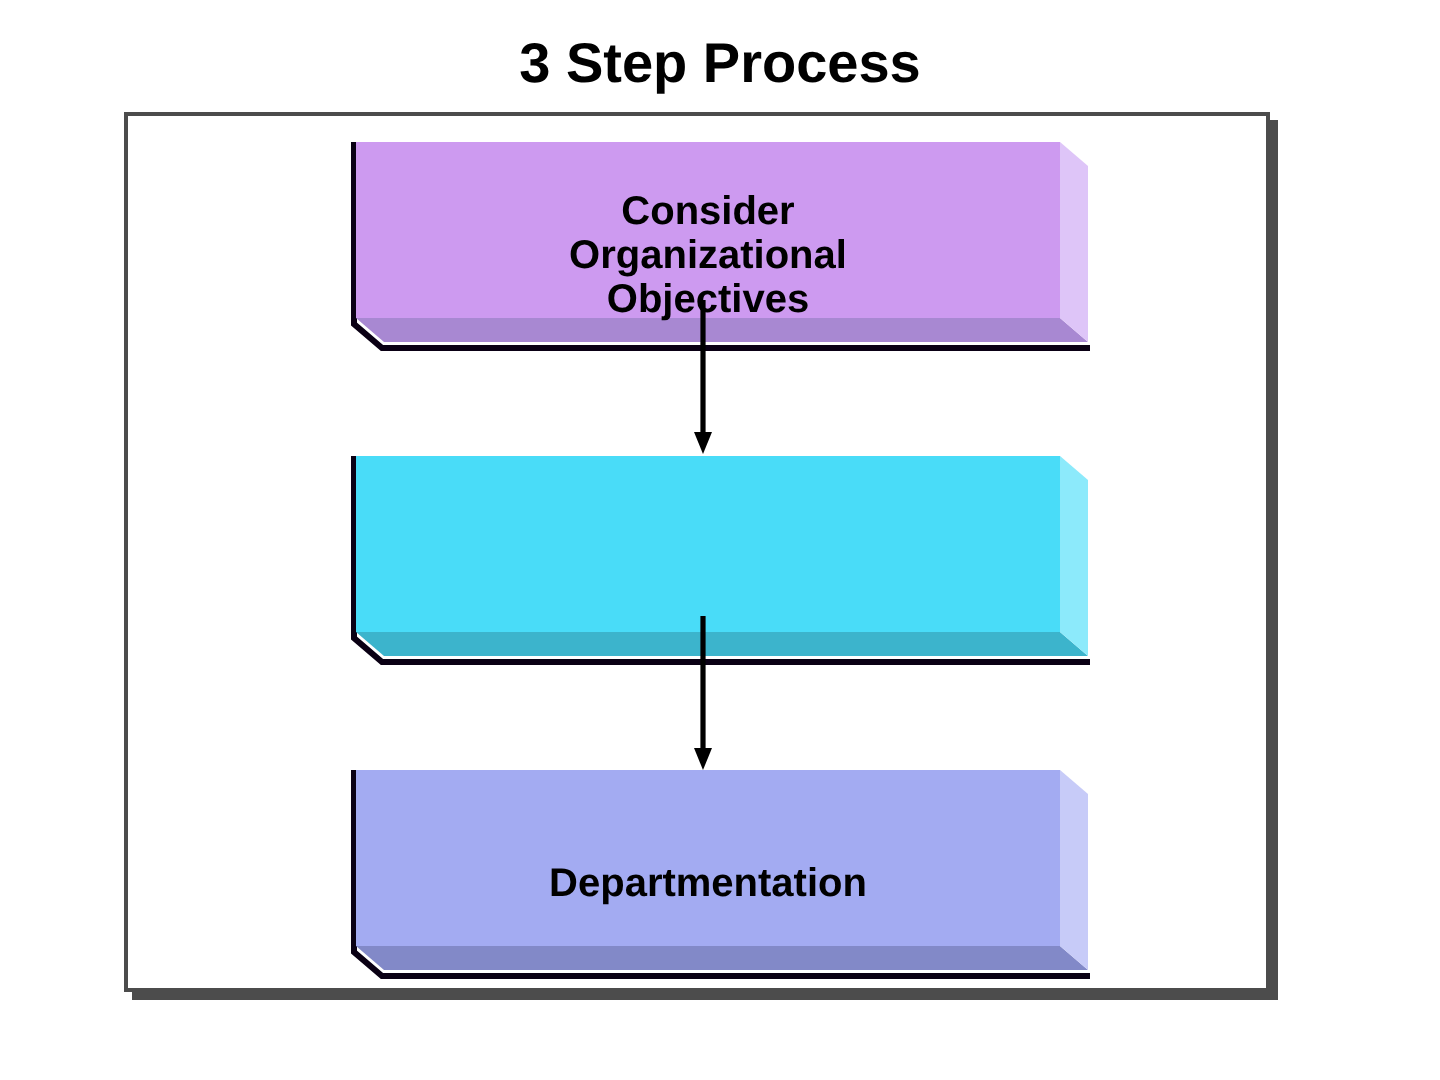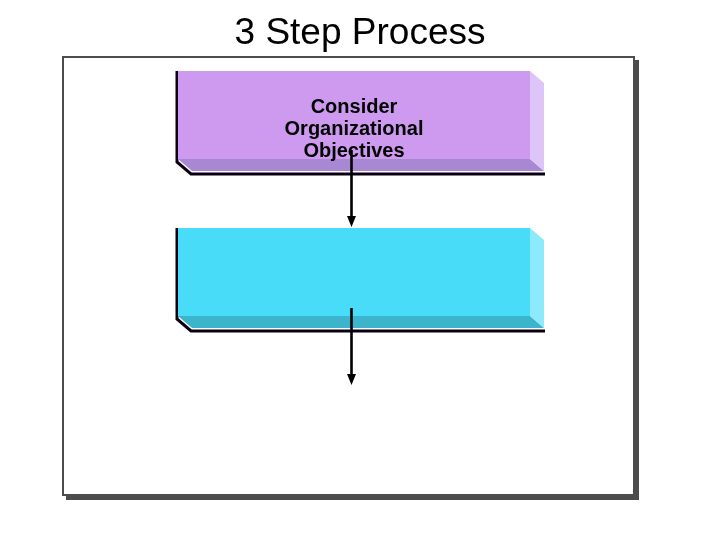--- a/index.html
+++ b/index.html
@@ -14,23 +14,23 @@
     background: #ffffff;
     overflow: hidden;
     font-family: "Liberation Sans", sans-serif;
   }
   .slide-title {
     position: absolute;
     top: 15px;
     left: 0;
     width: 720px;
     text-align: center;
-    font-size: 37px;
+    font-size: 28px;
     line-height: 33px;
-    font-weight: normal;
+    font-weight: bold;
     color: #000000;
     letter-spacing: 0px;
   }
   .slide-frame {
     position: absolute;
     left: 62px;
     top: 56px;
     width: 569px;
     height: 436px;
     border: 2px solid #4c4c4c;
@@ -116,14 +116,23 @@
     </svg>
   </div>
 
   <div class="connector connector-2">
     <svg width="17" height="78" viewBox="0 0 17 78">
       <line x1="8.5" y1="0" x2="8.5" y2="69" stroke-width="2.6" stroke="#000000"></line>
       <polygon points="4,66 13,66 8.5,77" fill="#000000"></polygon>
     </svg>
   </div>
 
+  <div class="step step-3">
+    <svg width="380" height="112" viewBox="0 0 380 112">
+      <path d="M 7,1 L 7,92 L 21,104 L 375,104" fill="none" stroke-width="3" stroke="#0a0014"></path>
+      <polygon points="8,89 360,89 374,101 22,101" fill="#8289c8"></polygon>
+      <polygon points="360,1 374,13 374,101 360,89" fill="#c7cbf8"></polygon>
+      <rect x="8" y="1" width="352" height="88" fill="#a3abf2"></rect>
+    </svg>
+    <div class="step-label">Departmentation</div>
+  </div>
 
 </div>
 
 </body></html>

